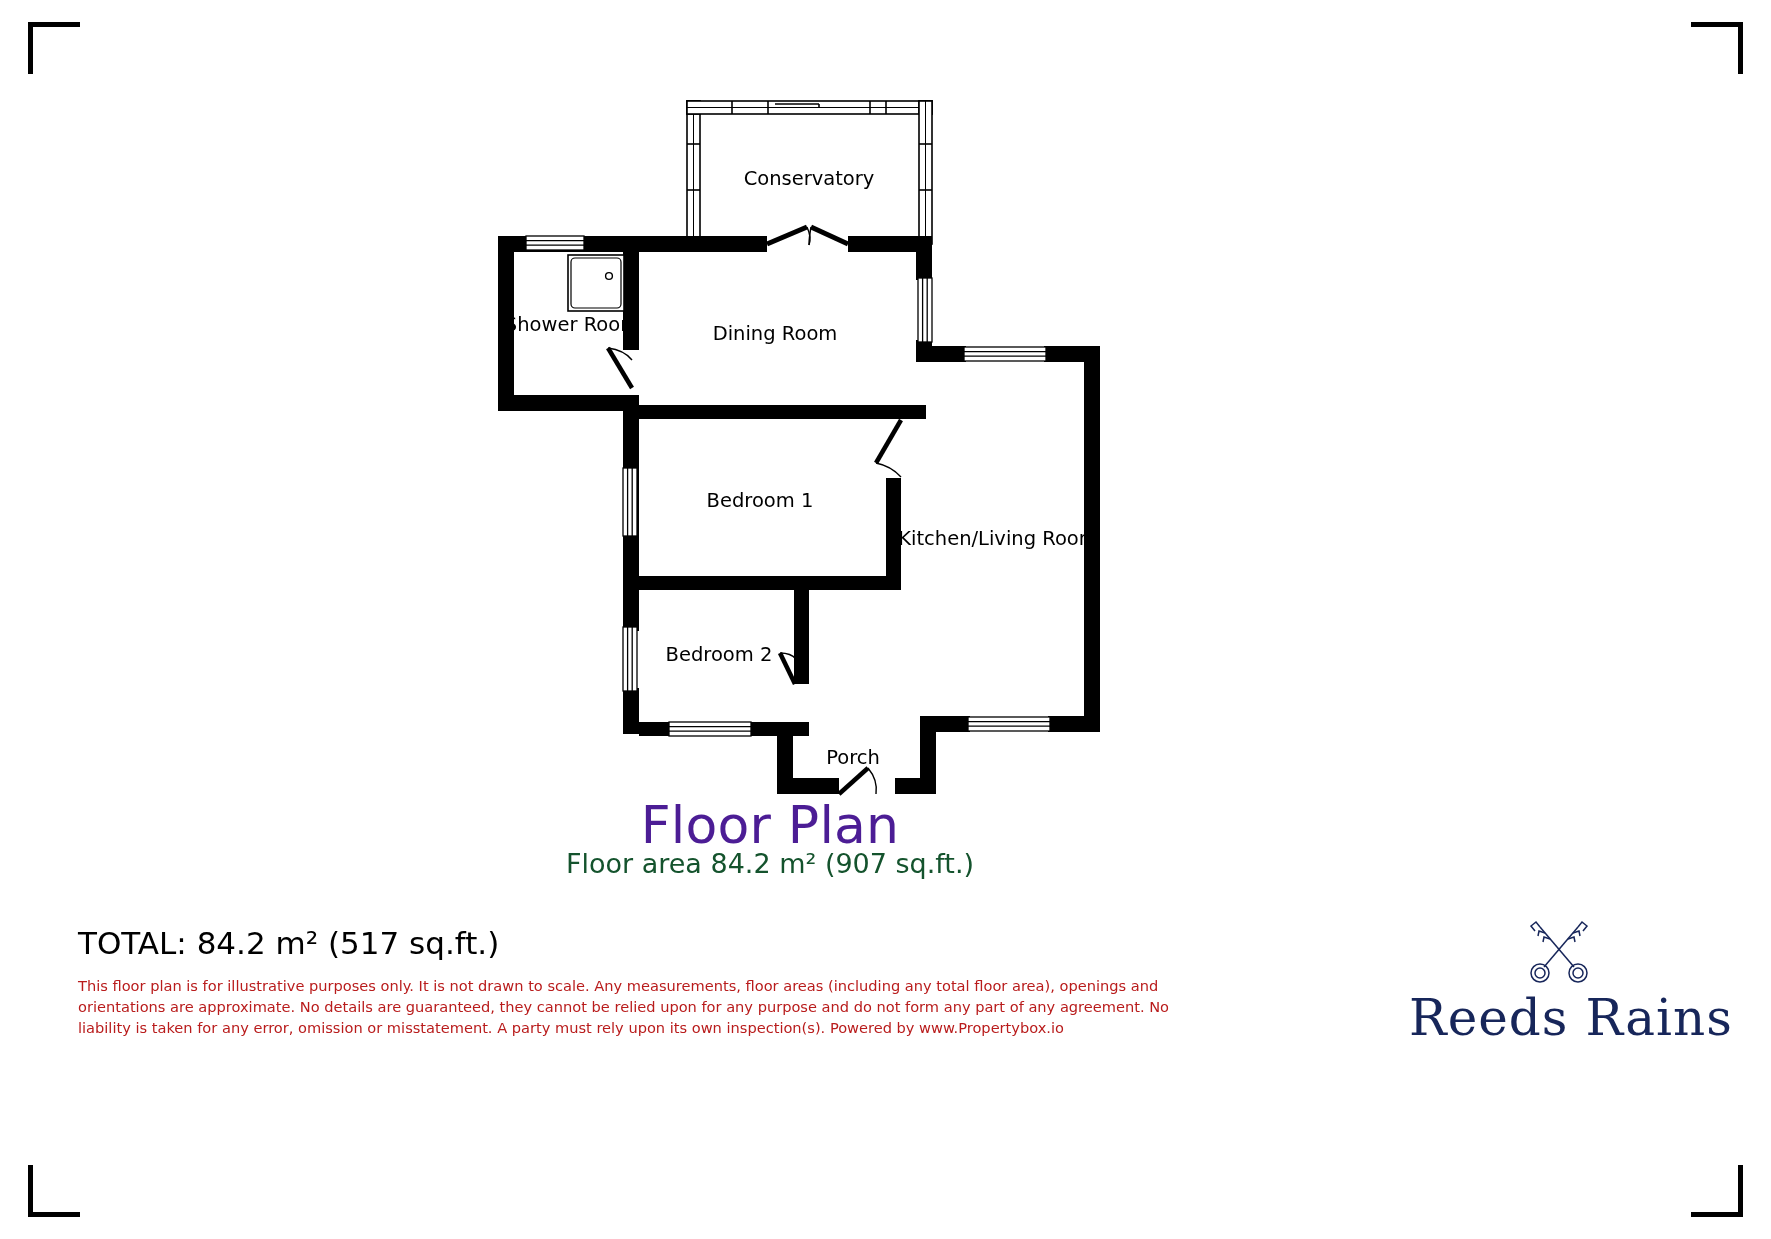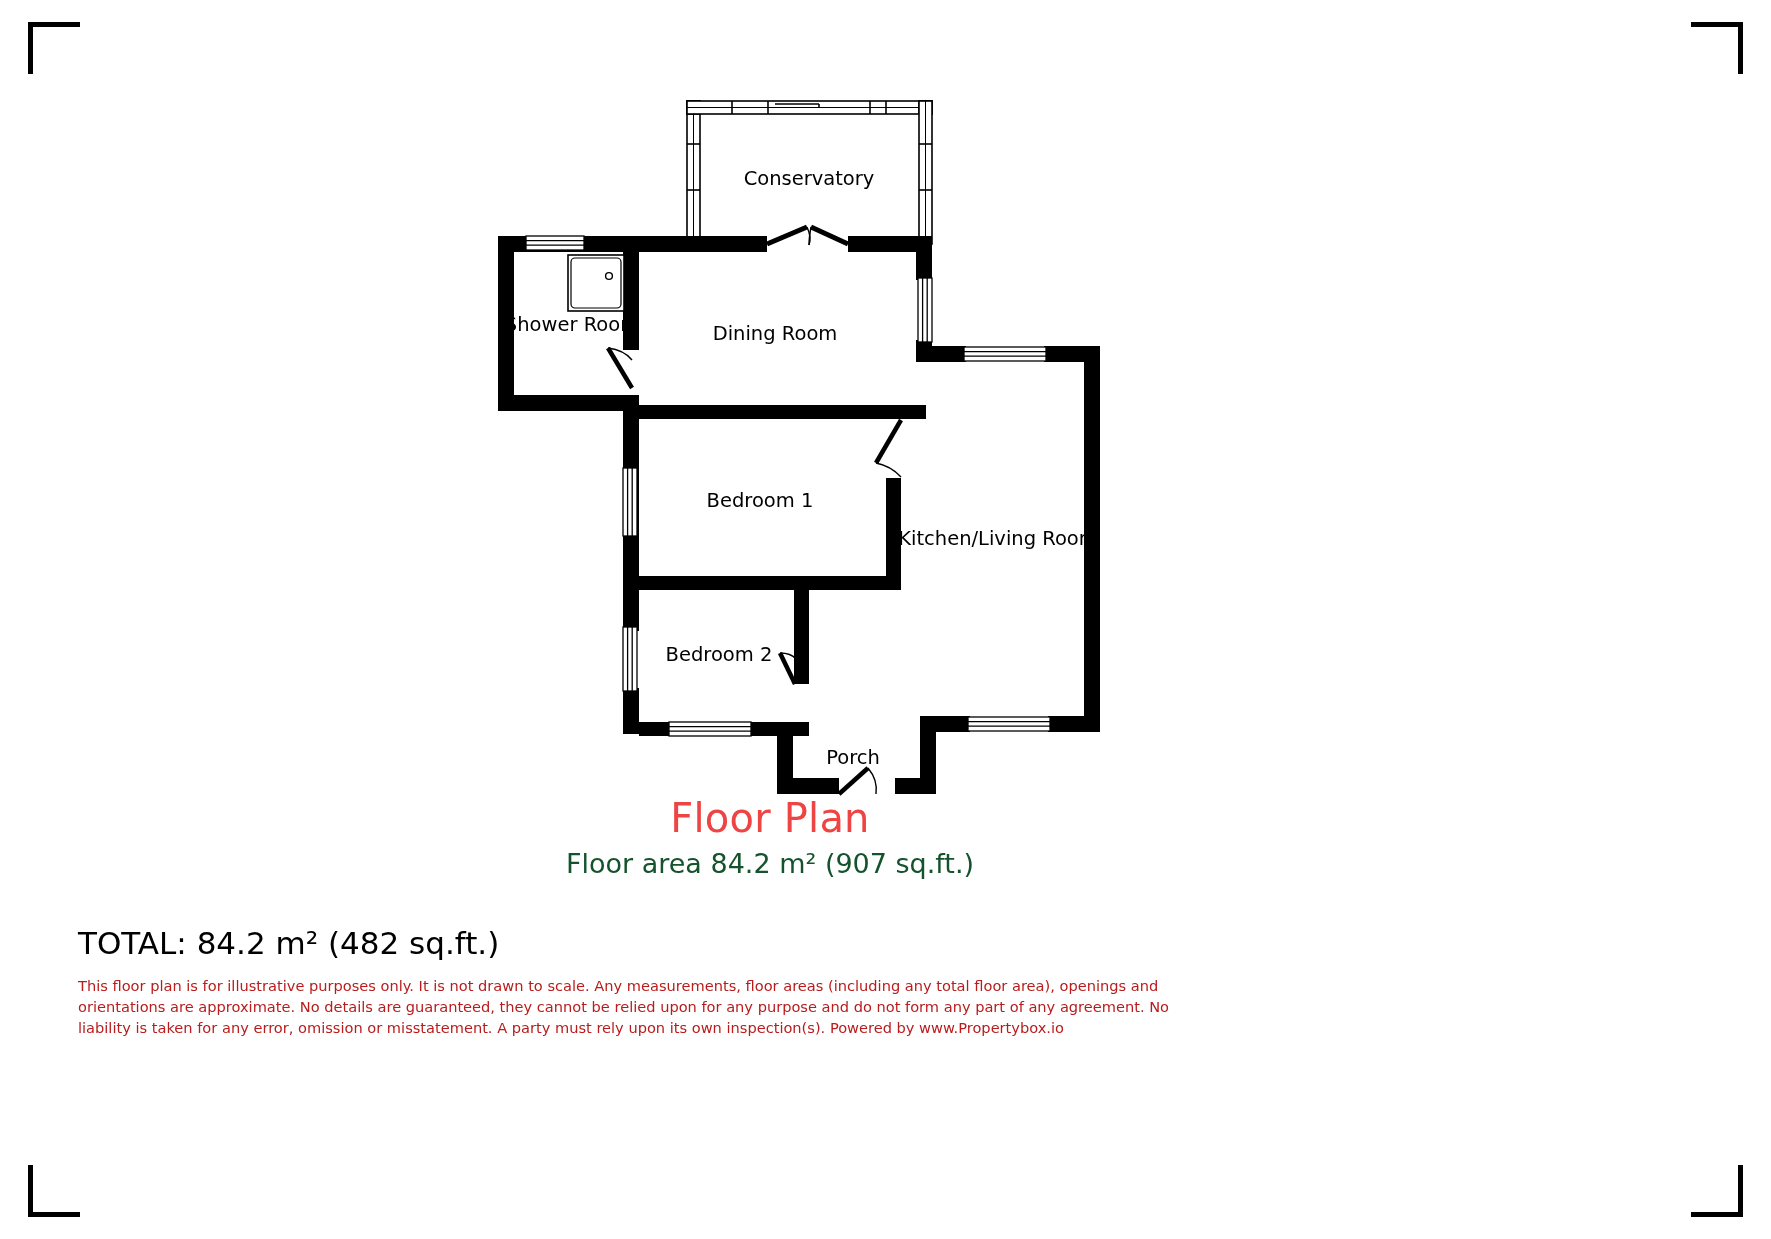--- a/index.html
+++ b/index.html
@@ -42,22 +42,22 @@
   }
   #plan-svg { display: block; }
 
   
   .plan-title {
     position: absolute;
     left: 0;
     top: 795px;
     width: 1540px;
     text-align: center;
-    font-size: 40px;
-    color: #ef4444;
+    font-size: 52px;
+    color: #4c1d95;
     font-family: "DejaVu Sans", sans-serif;
     letter-spacing: 0.2px;
   }
   .plan-subtitle {
     position: absolute;
     left: 0;
     top: 848px;
     width: 1540px;
     text-align: center;
     font-size: 27px;
@@ -285,18 +285,41 @@
         <text class="roomlabel" x="699" y="655" text-anchor="middle" dominant-baseline="middle">Bedroom 2</text>
         <text class="roomlabel" x="833" y="758" text-anchor="middle" dominant-baseline="middle">Porch</text>
       </g>
     </svg>
   </div>
 
   <div class="plan-title">Floor Plan</div>
 
   <div class="plan-subtitle">Floor area 84.2 m² (907 sq.ft.)</div>
 
-  <div class="total-line">TOTAL: 84.2 m² (482 sq.ft.)</div>
+  <div class="total-line">TOTAL: 84.2 m² (517 sq.ft.)</div>
 
   <div class="disclaimer">This floor plan is for illustrative purposes only. It is not drawn to scale. Any measurements, floor areas (including any total floor area), openings and orientations are approximate. No details are guaranteed, they cannot be relied upon for any purpose and do not form any part of any agreement. No liability is taken for any error, omission or misstatement. A party must rely upon its own inspection(s). Powered by www.Propertybox.io</div>
 
+  <div class="brand">
+    <svg class="brand-keys" width="86" height="76" viewBox="0 0 86 76" fill="none" stroke="#17265a" stroke-width="1.5">
+
+      <g>
+        <line x1="28" y1="52" x2="62" y2="12"></line>
+        <circle cx="24" cy="58" r="9"></circle>
+        <circle cx="24" cy="58" r="5"></circle>
+        <path d="M62 12 l4 -5 l5 4 l-4 5"></path>
+        <path d="M57 18 l6 -2 l1 5"></path>
+        <path d="M52 24 l6 -2 l1 5"></path>
+      </g>
+
+      <g>
+        <line x1="58" y1="52" x2="24" y2="12"></line>
+        <circle cx="62" cy="58" r="9"></circle>
+        <circle cx="62" cy="58" r="5"></circle>
+        <path d="M24 12 l-4 -5 l-5 4 l4 5"></path>
+        <path d="M29 18 l-6 -2 l-1 5"></path>
+        <path d="M34 24 l-6 -2 l-1 5"></path>
+      </g>
+    </svg>
+    <div class="brand-name" style="color:#17265a">Reeds Rains</div>
+  </div>
 
 </div>
 
 </body></html>

